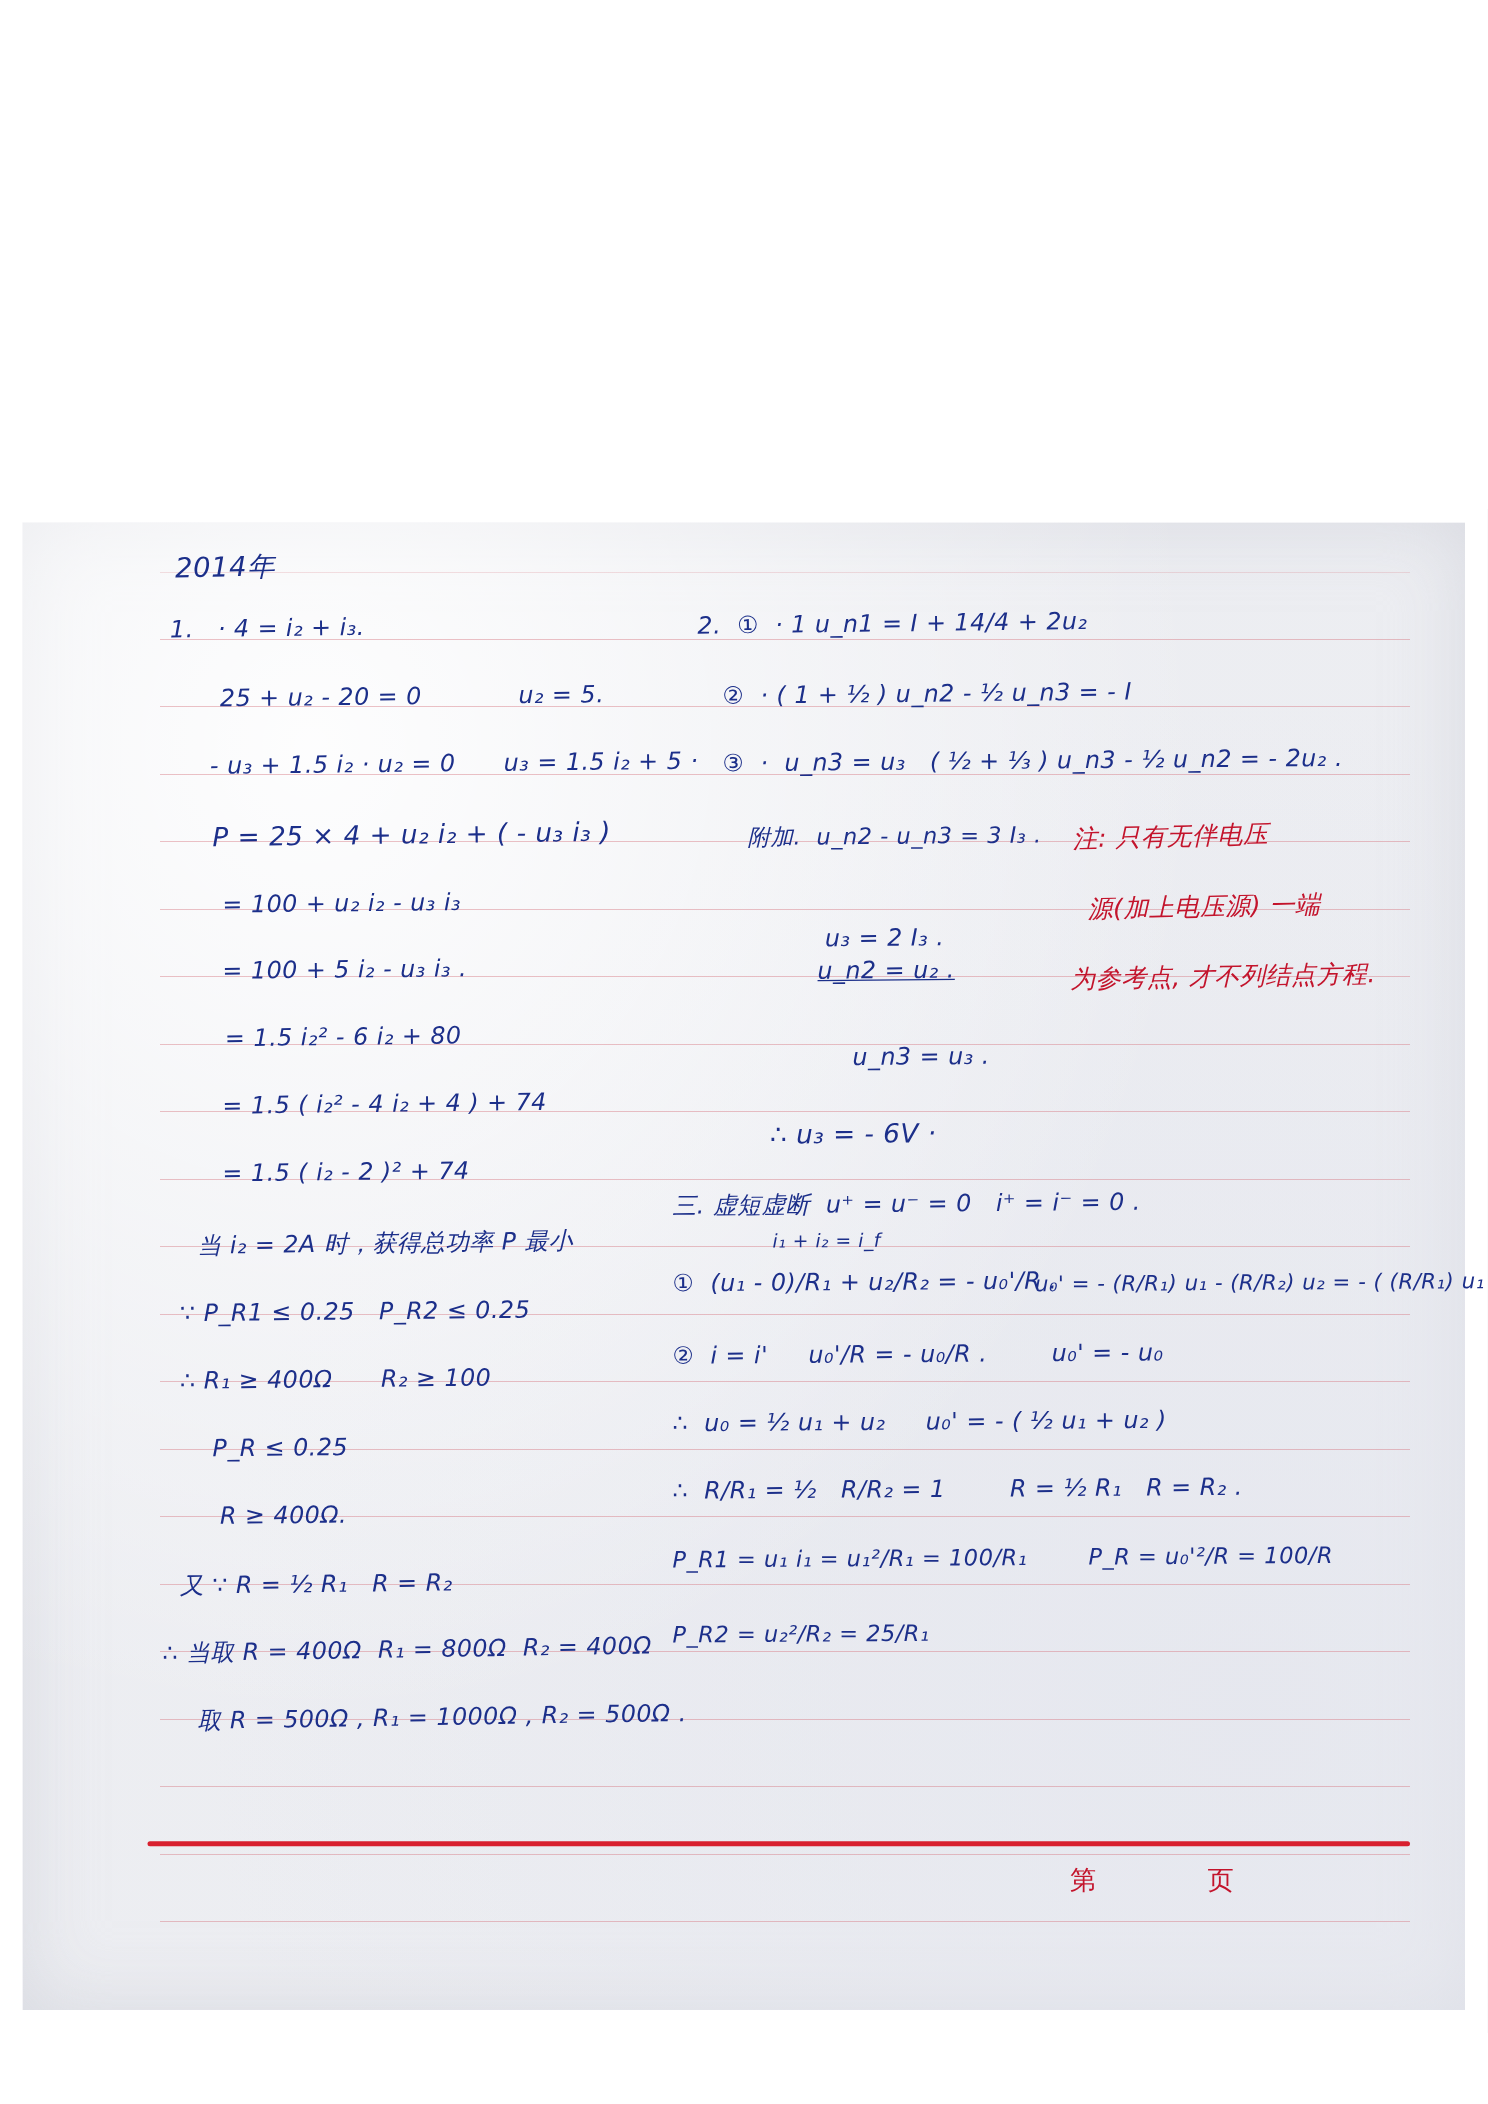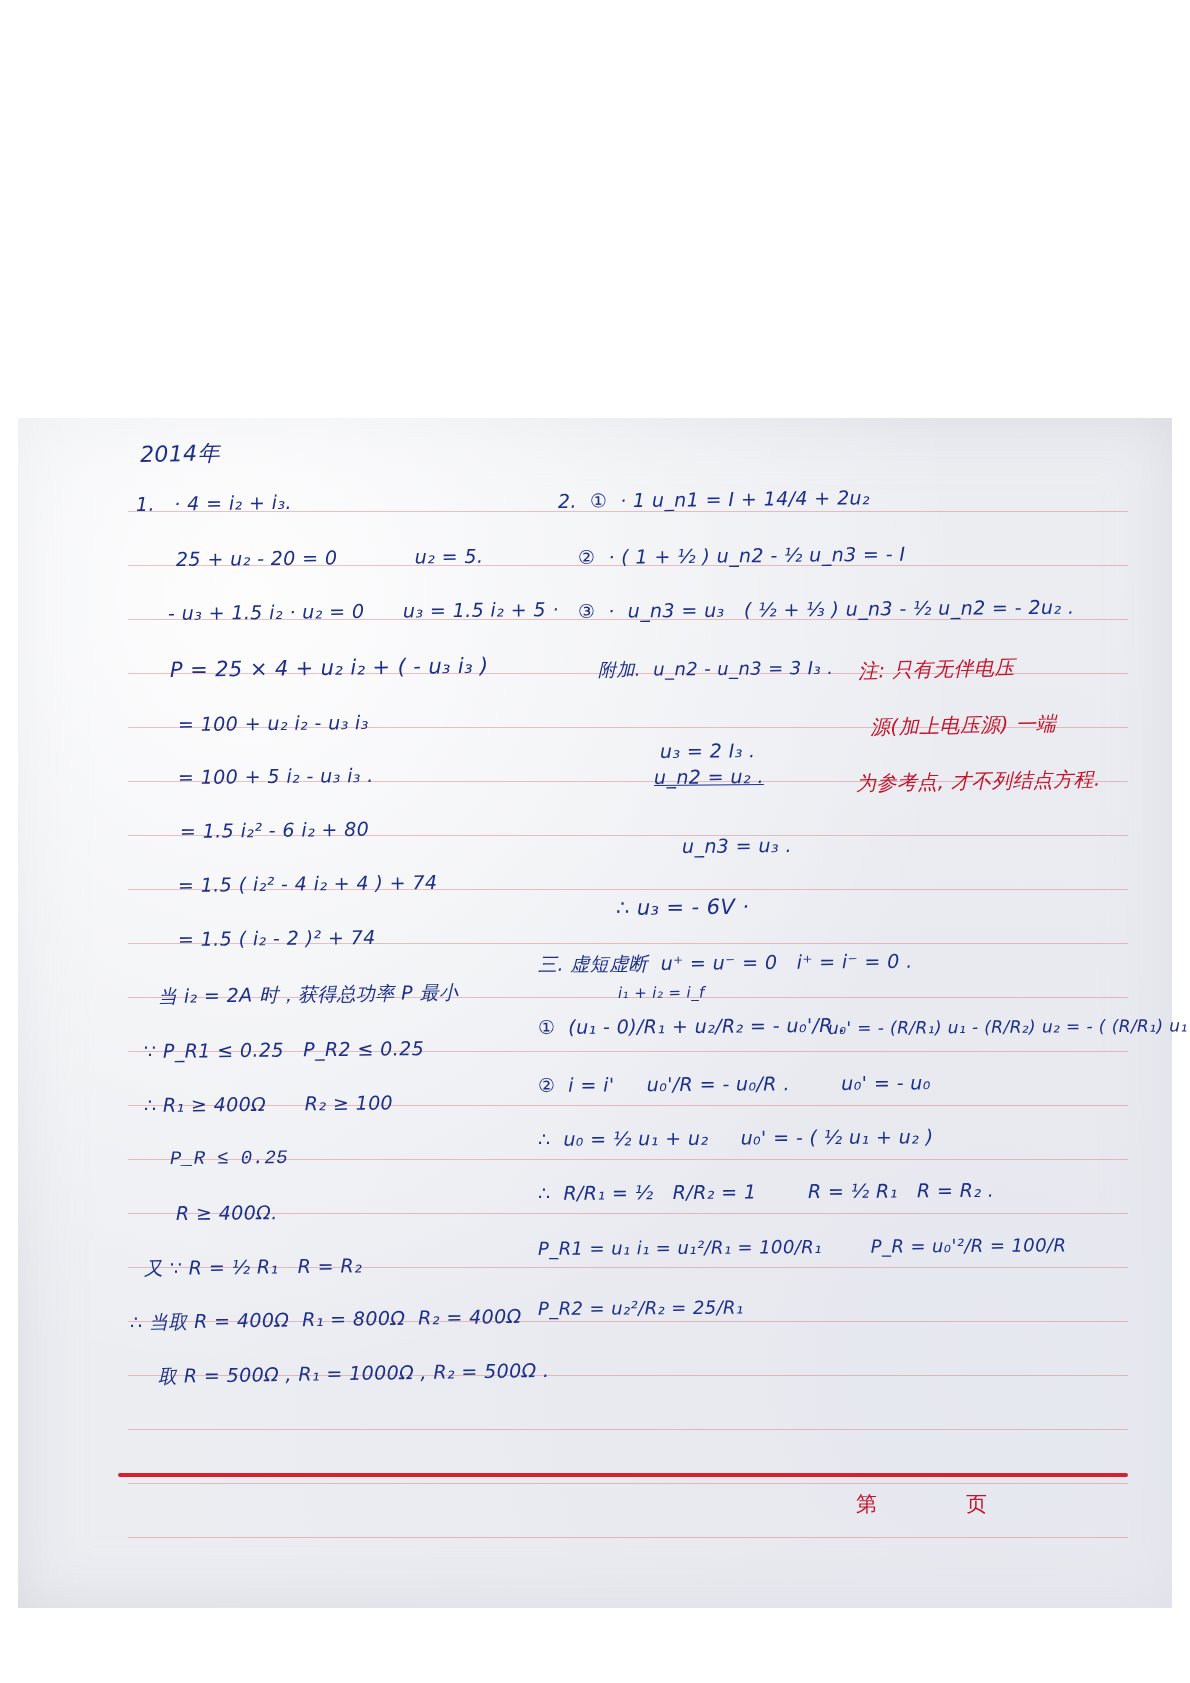--- a/index.html
+++ b/index.html
@@ -86,21 +86,21 @@
     <div class="ink hw" style="left:150px; top:184px; transform:rotate(-0.6deg);">- u₃ + 1.5 i₂ · u₂ = 0      u₃ = 1.5 i₂ + 5 ·</div>
     <div class="ink hw" style="left:152px; top:240px; font-size:21px; transform:rotate(-0.8deg);">P = 25 × 4 + u₂ i₂ + ( - u₃ i₃ )</div>
     <div class="ink hw" style="left:160px; top:295px; transform:rotate(-0.6deg);">= 100 + u₂ i₂ - u₃ i₃</div>
     <div class="ink hw" style="left:160px; top:348px; transform:rotate(-0.6deg);">= 100 + 5 i₂ - u₃ i₃ .</div>
     <div class="ink hw" style="left:162px; top:402px; transform:rotate(-0.7deg);">= 1.5 i₂² - 6 i₂ + 80</div>
     <div class="ink hw" style="left:160px; top:456px; transform:rotate(-0.7deg);">= 1.5 ( i₂² - 4 i₂ + 4 ) + 74</div>
     <div class="ink hw" style="left:160px; top:510px; transform:rotate(-0.6deg);">= 1.5 ( i₂ - 2 )² + 74</div>
     <div class="ink hw" style="left:140px; top:566px; transform:rotate(-0.8deg);">当 i₂ = 2A 时，获得总功率 P 最小</div>
     <div class="ink hw" style="left:126px; top:622px; transform:rotate(-0.6deg);">∵ P_R1 ≤ 0.25   P_R2 ≤ 0.25</div>
     <div class="ink hw" style="left:126px; top:676px; transform:rotate(-0.6deg);">∴ R₁ ≥ 400Ω      R₂ ≥ 100</div>
-    <div class="ink hw" style="left:152px; top:730px; transform:rotate(-0.5deg);font-family:Liberation Mono, monospace;">P_R ≤ 0.25</div>
+    <div class="ink hw" style="left:152px; top:730px; transform:rotate(-0.5deg);">P_R ≤ 0.25</div>
     <div class="ink hw" style="left:158px; top:784px; transform:rotate(-0.5deg);">R ≥ 400Ω.</div>
     <div class="ink hw" style="left:126px; top:838px; transform:rotate(-0.7deg);">又 ∵ R = ½ R₁   R = R₂</div>
     <div class="ink hw" style="left:112px; top:892px; transform:rotate(-0.9deg);">∴ 当取 R = 400Ω  R₁ = 800Ω  R₂ = 400Ω</div>
     <div class="ink hw" style="left:140px; top:946px; transform:rotate(-0.9deg);">取 R = 500Ω , R₁ = 1000Ω , R₂ = 500Ω .</div>
 
     <div class="ink hw" style="left:540px; top:72px;  transform:rotate(-0.7deg);">2.  ①  · 1 u_n1 = I + 14/4 + 2u₂</div>
     <div class="ink hw" style="left:560px; top:128px; transform:rotate(-0.6deg);">②  · ( 1 + ½ ) u_n2 - ½ u_n3 = - I</div>
     <div class="ink hw" style="left:560px; top:182px; transform:rotate(-0.5deg);">③  ·  u_n3 = u₃   ( ½ + ⅓ ) u_n3 - ½ u_n2 = - 2u₂ .</div>
     <div class="ink hw" style="left:580px; top:240px; font-size:18px; transform:rotate(-0.5deg);">附加.  u_n2 - u_n3 = 3 I₃ .</div>
     <div class="ink hw" style="left:642px; top:294px; transform:rotate(-0.5deg);margin-top:28px;">u₃ = 2 I₃ .</div>

